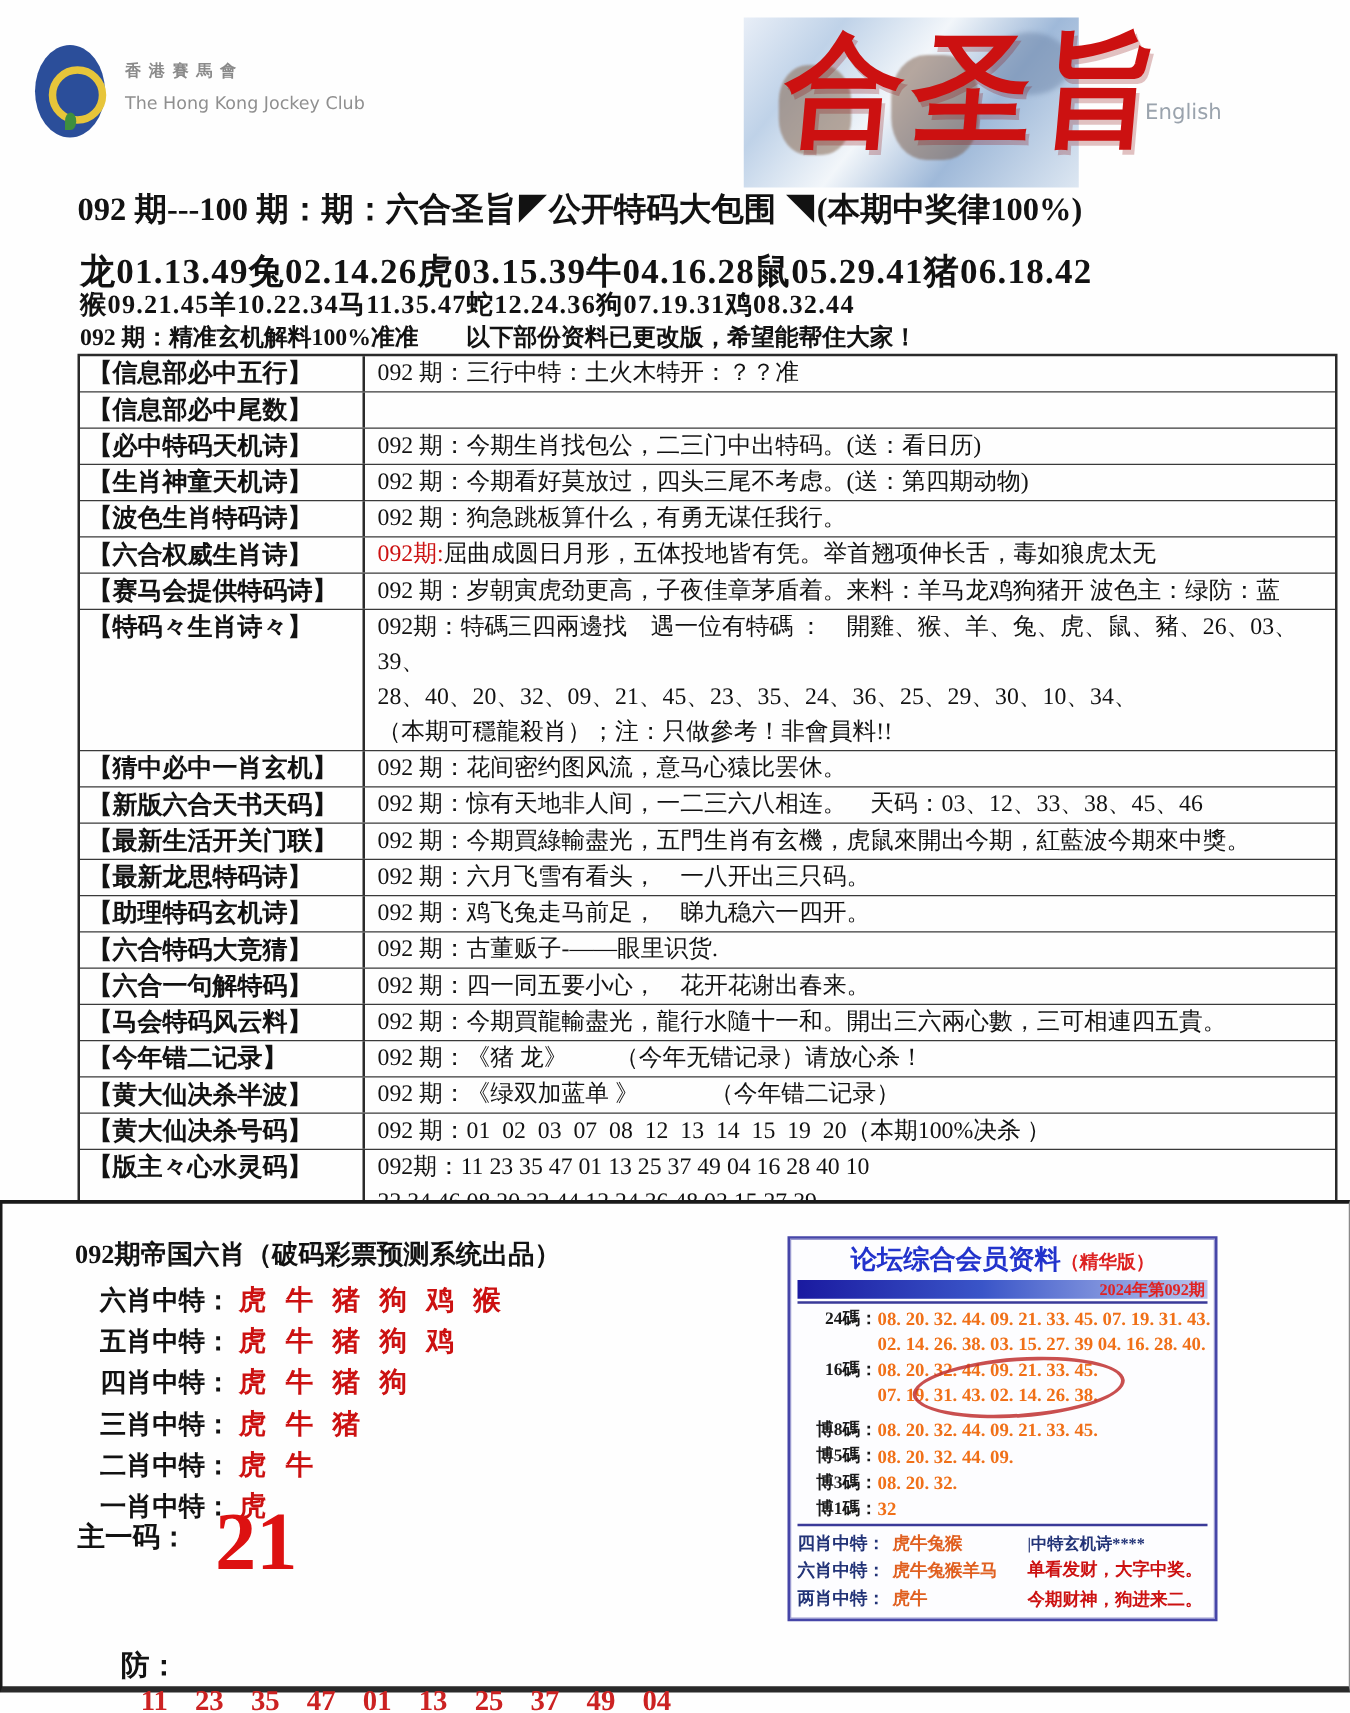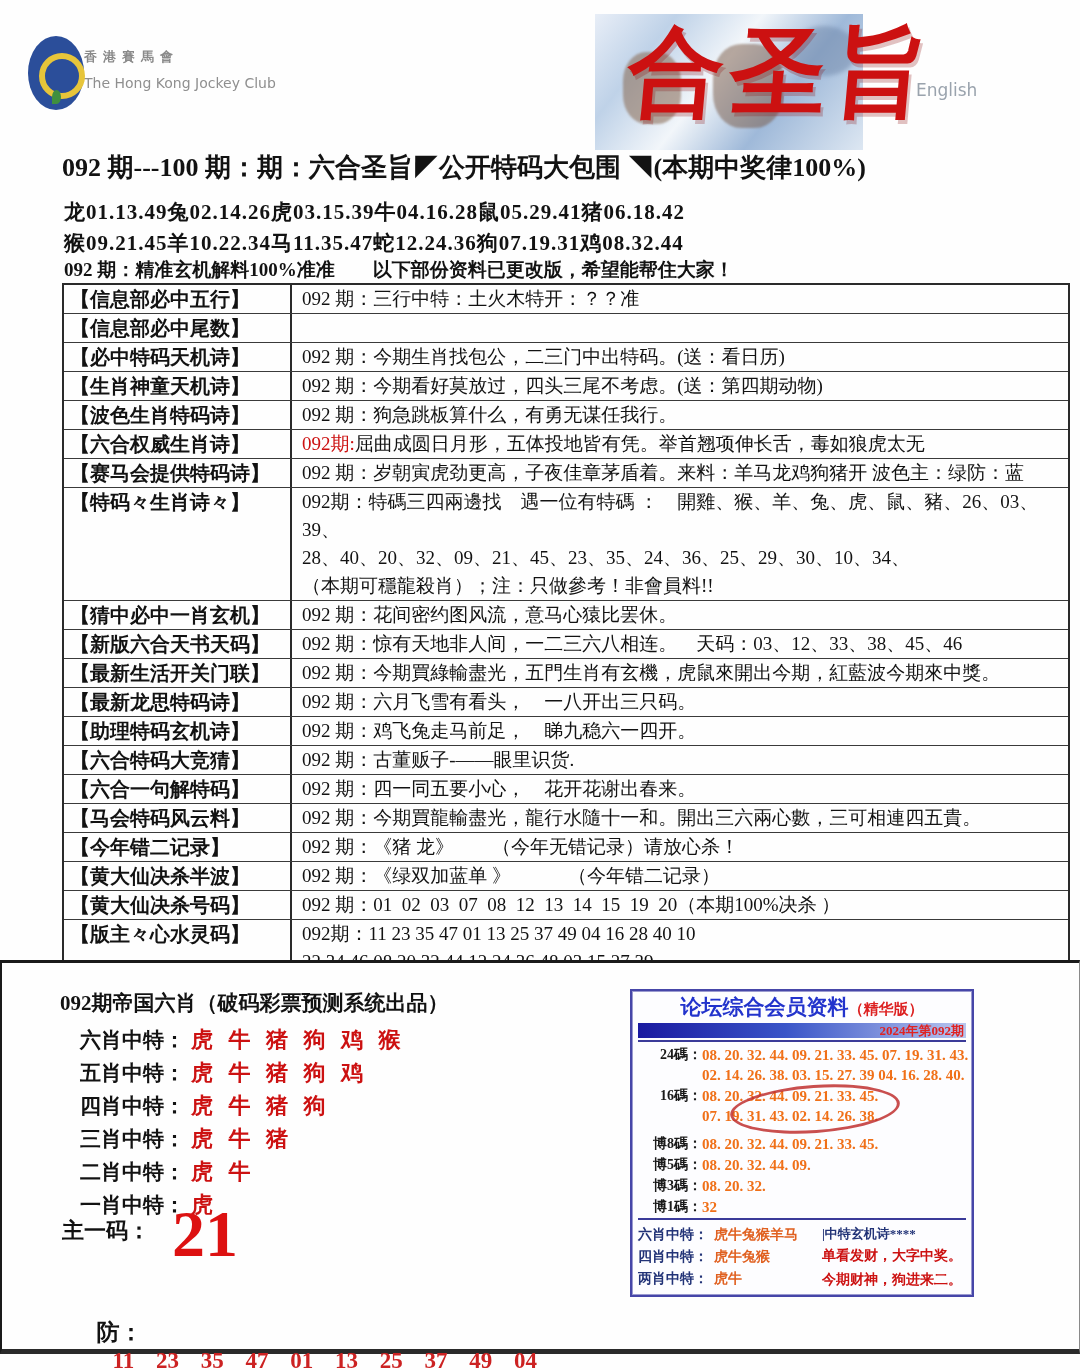--- a/index.html
+++ b/index.html
@@ -1,20 +1,20 @@
 <!DOCTYPE html>
 <html><head>
 <meta charset="utf-8">
 <style>
   html,body{margin:0;padding:0;background:#ffffff;}
   .page{position:relative;width:1080px;height:1370px;background:#fefefe;overflow:hidden;
         font-family:"Liberation Serif",serif;color:#121212;}
 
   
-  .hkjc{position:absolute;left:28px;top:36px;display:flex;}
+  .hkjc{position:absolute;left:28px;top:36px;display:flex;gap:16px;}
   .logo-oval{width:56px;height:74px;border-radius:50%;background:#2b4e9a;position:relative;flex:0 0 auto;}
   .logo-oval .ring{position:absolute;left:11px;top:17px;width:34px;height:34px;border-radius:50%;
         border:6px solid #e7c53a;background:#2b4e9a;}
   .logo-oval .leaf{position:absolute;left:24px;top:54px;width:9px;height:14px;background:#3f8f3f;border-radius:50% 50% 50% 0;}
   .logo-text{padding-top:12px;}
   .logo-cn{color:#8a8a8a;font-size:13px;letter-spacing:6px;font-weight:bold;}
   .logo-en{color:#8f8f8f;font-size:14px;margin-top:9px;font-family:"DejaVu Sans",sans-serif;}
 
   .horses{position:absolute;left:595px;top:14px;width:268px;height:136px;
         background:linear-gradient(128deg,#e8eef7 0%,#bfd2e8 22%,#f2f6fa 45%,#9fb9d9 68%,#dde7f2 100%);}
@@ -22,21 +22,21 @@
   .horses .blob2{position:absolute;left:118px;top:30px;width:70px;height:84px;background:#7a5a46;opacity:.5;border-radius:40%;filter:blur(1px);}
   .horses .blob3{position:absolute;left:196px;top:12px;width:66px;height:50px;background:#6f86a8;opacity:.5;border-radius:50%;filter:blur(2px);}
   .banner-title{position:absolute;left:628px;top:18px;width:320px;font-size:96px;line-height:110px;
         color:#cc1111;font-weight:bold;letter-spacing:6px;transform:skewX(-5deg);
         text-shadow:3px 4px 0 rgba(140,10,10,.25);white-space:nowrap;}
   .english-link{position:absolute;left:916px;top:80px;color:#9aa3ad;font-size:17px;
         font-family:"DejaVu Sans",sans-serif;cursor:pointer;}
 
   
   .main-title{position:absolute;left:62px;top:150px;font-size:26px;font-weight:bold;white-space:pre;}
-  .zline1{position:absolute;left:64px;top:198px;font-size:21px;font-weight:bold;letter-spacing:1px;white-space:pre;}
+  .zline1{position:absolute;left:64px;top:198px;font-size:28px;font-weight:bold;letter-spacing:1px;white-space:pre;}
   .zline2{position:absolute;left:64px;top:229px;font-size:21px;font-weight:bold;letter-spacing:1px;white-space:pre;}
   .note-line{position:absolute;left:64px;top:257px;font-size:19px;font-weight:bold;white-space:pre;}
 
   
   .ptable{position:absolute;left:62px;top:283px;width:1004px;border:2px solid #2a2a2a;}
   .trow{display:flex;border-bottom:1px solid #3a3a3a;}
   .trow:last-child{border-bottom:none;}
   .tlabel{width:214px;flex:0 0 auto;border-right:2px solid #2a2a2a;padding:0 6px;
         font-weight:bold;font-size:20px;line-height:28px;white-space:nowrap;}
   .tcontent{flex:1;padding:0 10px;font-weight:normal;font-size:19px;line-height:28px;}
@@ -287,22 +287,22 @@
             <div class="cvals"><div>08. 20. 32.</div></div>
           </div>
           <div class="code-row">
             <span class="clabel">博1碼：</span>
             <div class="cvals"><div>32</div></div>
           </div>
         </div>
       <hr class="fdiv">
       <div class="forum-footer">
         <div id="ffootRows">
+            <div class="ffoot-row"><span class="flabel">四肖中特：</span><span class="fval">虎牛兔猴</span></div>
             <div class="ffoot-row"><span class="flabel">六肖中特：</span><span class="fval">虎牛兔猴羊马</span></div>
-            <div class="ffoot-row"><span class="flabel">四肖中特：</span><span class="fval">虎牛兔猴</span></div>
             <div class="ffoot-row"><span class="flabel">两肖中特：</span><span class="fval">虎牛</span></div>
           </div>
         <div class="poem">
           <div class="poem-title">|中特玄机诗****</div>
           <div class="poem-line">单看发财，大字中奖。</div>
           <div class="poem-line">今期财神，狗进来二。</div>
         </div>
       </div>
     </div>
   </div>

